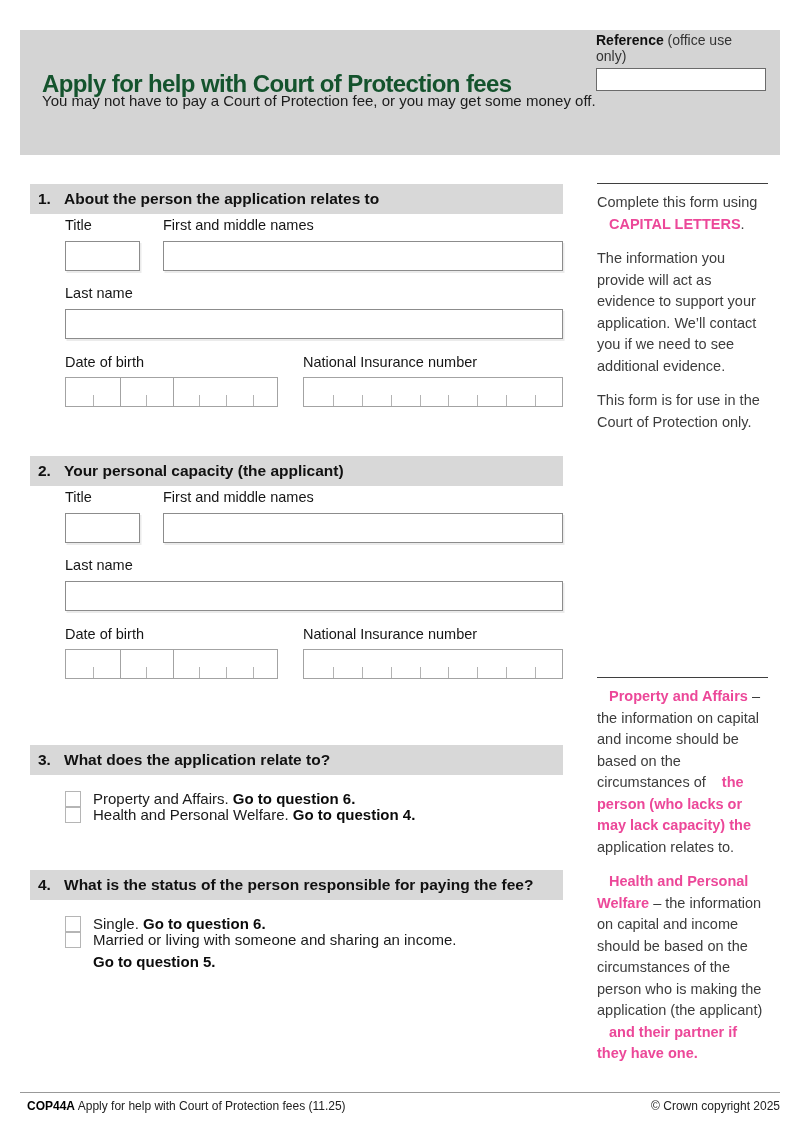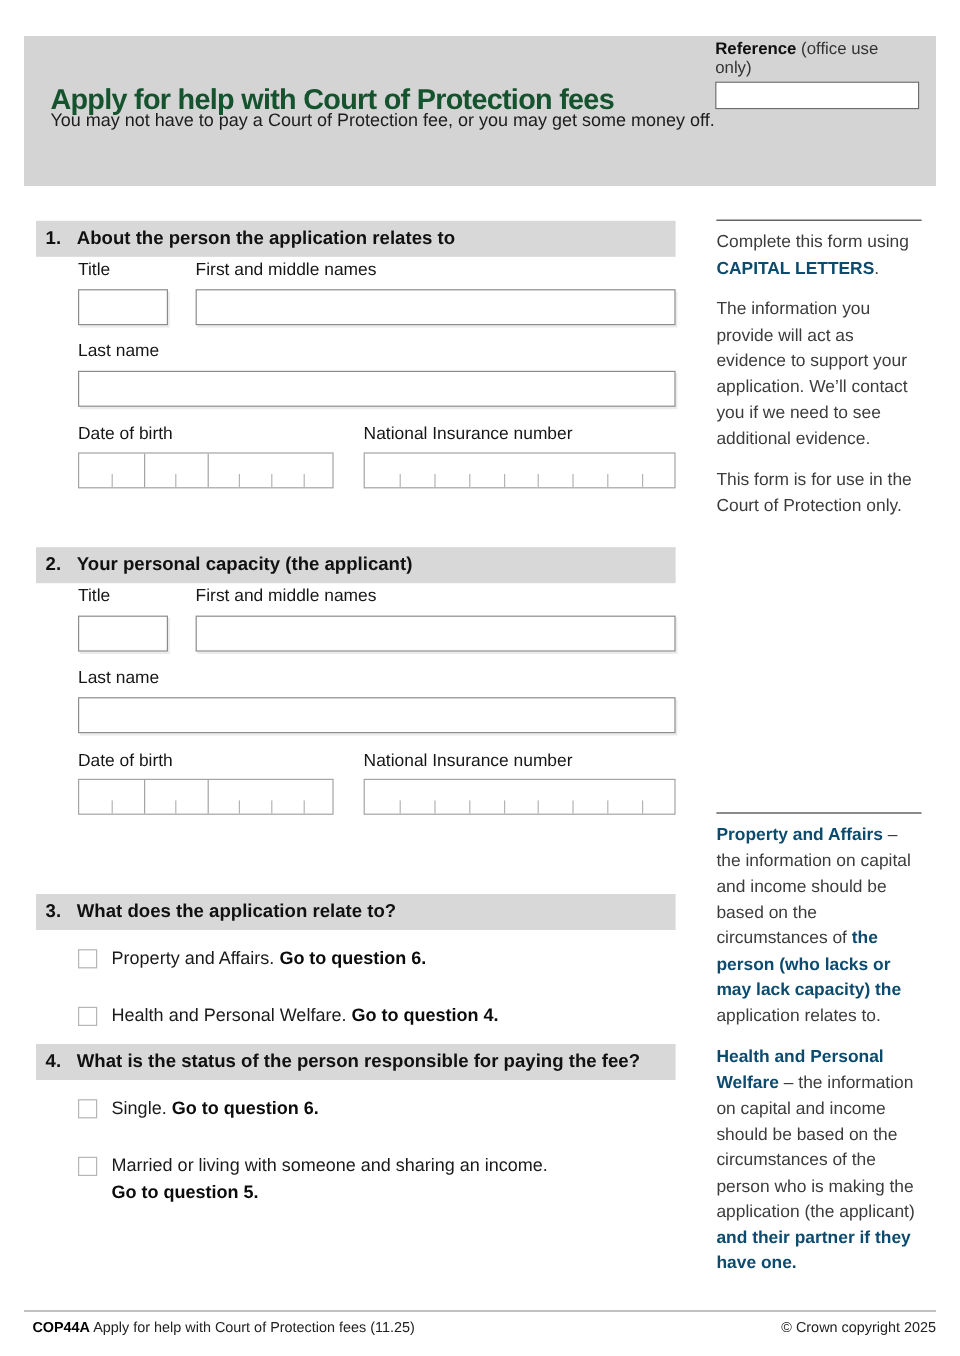--- a/index.html
+++ b/index.html
@@ -34,32 +34,32 @@
   .single-input { margin-top:8px; }
   .dobni-labels { display:flex; margin-top:16px; }
   .dobni-labels .lbl-dob { width:238px; flex:0 0 238px; }
   .comb-row { display:flex; margin-top:7px; gap:25px; }
   .comb { position:relative; height:30px; border:1px solid #a3a3a3; background:#fff; }
   .comb-dob { width:213px; } .comb-ni { width:260px; }
   .comb .divider { position:absolute; top:0; bottom:0; width:1px; background:#a3a3a3; }
   .comb .tick { position:absolute; bottom:0; height:11px; width:1px; background:#b3b3b3; }
 
   
-  .opt-row { display:flex; gap:12px; margin-top:32px; align-items:flex-start; }
+  .opt-row { display:flex; gap:12px; margin-top:0; align-items:flex-start; }
   .opt-first { margin-top:16px; }
   .checkbox { width:16px; height:16px; flex:0 0 16px; border:1px solid #b5b5b5; background:#fff; margin-top:0; }
   .opt-label { font-size:15px; line-height:16px; color:#1a1a1a; }
   .opt-label b { color:#0b0b0b; }
   .goto-block { display:block; margin-top:6px; }
 
   
   .side-note { position:absolute; left:597px; width:171px; border-top:1px solid #3f3f3f; padding-top:8px; }
   .note1 { top:183px; } .note2 { top:677px; }
   .side-note p { font-size:14.5px; line-height:21.5px; color:#3c3c3c; margin:0 0 13px 0; }
-  .side-note p b { color:#0c4a6e; }
+  .side-note p b { color:#ec4899;margin-left:12px; }
 
   
   .footer { position:absolute; left:20px; top:1092px; width:760px; border-top:1px solid #999; padding:6px 0 0 7px; display:flex; justify-content:space-between; font-size:12px; color:#222; }
   .footer b { color:#000; }
 </style>
 </head>
 <body>
 
 <div class="page">
 

